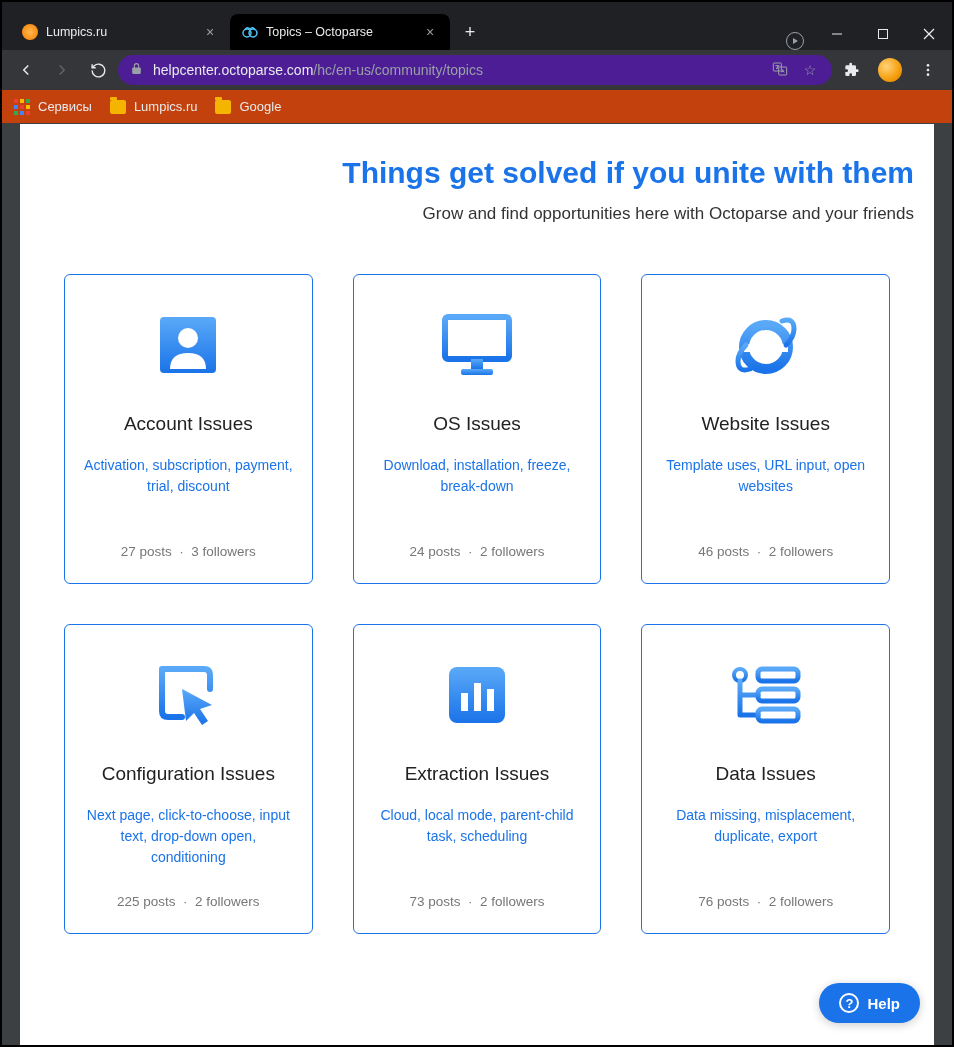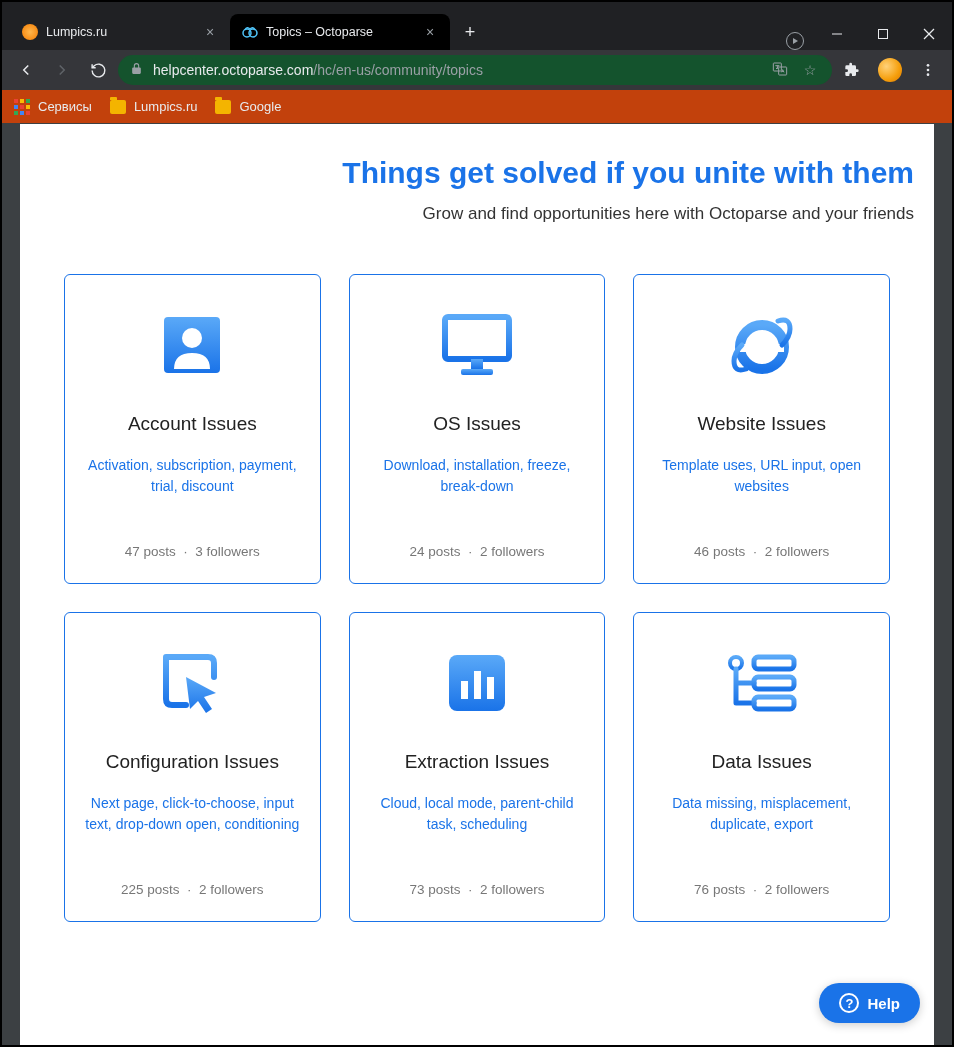--- a/index.html
+++ b/index.html
@@ -13,39 +13,39 @@
 .tab .close { width: 16px; height: 16px; display: flex; align-items: center; justify-content: center; color: #9aa0a6; font-size: 14px; cursor: pointer; }
 .newtab { width: 28px; height: 28px; display: flex; align-items: center; justify-content: center; color: #e8eaed; font-size: 18px; margin: 4px 0 0 6px; cursor: pointer; }
 .winbtns { display: flex; margin-left: auto; align-items: flex-start; padding-top: 2px; }
 .winbtn { width: 46px; height: 32px; display: flex; align-items: center; justify-content: center; color: #e8eaed; }
 .winbtn svg { width: 12px; height: 12px; }
 .media-dot { width: 18px; height: 18px; border: 1.5px solid #9aa0a6; border-radius: 50%; display: flex; align-items: center; justify-content: center; margin: 6px 10px 0 0; }
 .media-dot::after { content:""; width:0; height:0; border-left:5px solid #9aa0a6; border-top:3px solid transparent; border-bottom:3px solid transparent; margin-left:1px; }
 .toolbar { height: 40px; background: #35363a; display: flex; align-items: center; padding: 0 8px; gap: 4px; }
 .navbtn { width: 32px; height: 32px; display: flex; align-items: center; justify-content: center; color: #e8eaed; cursor: pointer; border-radius: 50%; }
 .navbtn.disabled { color: #5f6368; }
-.addr { flex: 1; height: 30px; background: #14532d; border-radius: 15px; display: flex; align-items: center; padding: 0 12px; gap: 10px; color: #e8eaed; font-size: 14px; }
+.addr { flex: 1; height: 30px; background: #4c1d95; border-radius: 15px; display: flex; align-items: center; padding: 0 12px; gap: 10px; color: #e8eaed; font-size: 14px; }
 .addr .lock { color: #9aa0a6; }
 .addr .url { flex: 1; white-space: nowrap; overflow: hidden; color: #9aa0a6; }
 .addr .url .domain { color: #e8eaed; }
 .addr-ico { color: #9aa0a6; cursor: pointer; width: 20px; text-align: center; }
 .avatar { width: 24px; height: 24px; border-radius: 50%; background: radial-gradient(circle at 35% 35%, #ffd27a, #f59e0b 60%, #d97706); margin: 0 6px; }
 .bookbar { height: 34px; background: #c2410c; display: flex; align-items: center; padding: 0 12px; gap: 18px; font-size: 13px; color: #e8eaed; border-bottom: 1px solid #3c4043; }
 .bm { display: flex; align-items: center; gap: 8px; cursor: pointer; }
 .bm .folder { width: 16px; height: 14px; background: #f4b400; border-radius: 2px; position: relative; }
 .bm .folder::before { content:""; position:absolute; top:-3px; left:0; width:7px; height:3px; background:#f4b400; border-radius:1px 1px 0 0; }
 .apps-ico { width: 16px; height: 16px; display: grid; grid-template-columns: repeat(3,4px); grid-template-rows: repeat(3,4px); gap:2px; }
 .apps-ico span { background:#e8eaed; }
 .apps-ico span:nth-child(1){background:#ea4335}.apps-ico span:nth-child(2){background:#fbbc04}.apps-ico span:nth-child(3){background:#34a853}.apps-ico span:nth-child(4){background:#4285f4}.apps-ico span:nth-child(5){background:#ea4335}.apps-ico span:nth-child(6){background:#fbbc04}.apps-ico span:nth-child(7){background:#34a853}.apps-ico span:nth-child(8){background:#4285f4}.apps-ico span:nth-child(9){background:#ea4335}
 .content-wrap { height: calc(1047px - 48px - 40px - 34px - 4px); overflow: hidden; position: relative; background:#3c4043; }
 .page { background: #fff; height: 100%; overflow-y: auto; margin: 0 18px; }
 .hero { text-align: right; padding: 32px 20px 10px; }
 .hero h1 { color: #1a73e8; font-size: 30px; font-weight: 700; margin-bottom: 14px; }
 .hero p { color: #333; font-size: 17px; }
-.grid { display: grid; grid-template-columns: repeat(3, 1fr); gap: 28px; padding: 40px 44px; }
+.grid { display: grid; grid-template-columns: repeat(3, 1fr); gap: 40px; padding: 40px 44px; }
 .card { border: 1px solid #1a73e8; border-radius: 6px; padding: 30px 18px 24px; text-align: center; cursor: pointer; display: flex; flex-direction: column; align-items: center; min-height: 310px; }
 .card .ico { height: 80px; display: flex; align-items: center; justify-content: center; margin-bottom: 28px; }
 .card h3 { font-size: 19px; font-weight: 400; color: #222; margin-bottom: 20px; }
 .card .desc { color: #1a73e8; font-size: 14px; line-height: 1.5; margin-bottom: 22px; flex: 1; }
 .card .meta { color: #777; font-size: 13.5px; }
 .help-pill { position: absolute; right: 32px; bottom: 22px; background: #1a73e8; color: #fff; border-radius: 24px; padding: 10px 20px; font-size: 15px; font-weight: 600; display: flex; align-items: center; gap: 8px; cursor: pointer; box-shadow: 0 2px 10px rgba(0,0,0,.2); }
 .help-pill .q { width: 20px; height: 20px; border: 2px solid #fff; border-radius: 50%; display: flex; align-items: center; justify-content: center; font-size: 13px; }
 .scrollx { height: 14px; background: #2a2b2e; position: relative; }
 .scrollx .arr { width:16px; height:14px; position:absolute; top:0; display:flex; align-items:center; justify-content:center; color:#9aa0a6; font-size:10px; }
 .scrollx .arr.l{left:0}.scrollx .arr.r{right:0}
@@ -181,21 +181,21 @@
                   <stop offset="1" stop-color="#1a73e8"></stop>
                 </linearGradient>
               </defs>
               <rect x="4" y="4" width="56" height="56" rx="4" fill="url(#g1)"></rect>
               <circle cx="32" cy="25" r="10" fill="#fff"></circle>
               <path d="M14 56 Q14 40 32 40 Q50 40 50 56 Z" fill="#fff"></path>
             </svg>
           </div>
           <h3>Account Issues</h3>
           <div class="desc">Activation, subscription, payment, trial, discount</div>
-          <div class="meta"><span>47 posts</span> &nbsp;·&nbsp; <span>3 followers</span></div>
+          <div class="meta"><span>27 posts</span> &nbsp;·&nbsp; <span>3 followers</span></div>
         </div>
         <div class="card">
           <div class="ico">
             <svg width="72" height="64" viewBox="0 0 72 64">
               <defs>
                 <linearGradient id="g2" x1="0" y1="0" x2="0" y2="1">
                   <stop offset="0" stop-color="#5aa9f8"></stop>
                   <stop offset="1" stop-color="#1a73e8"></stop>
                 </linearGradient>
               </defs>

